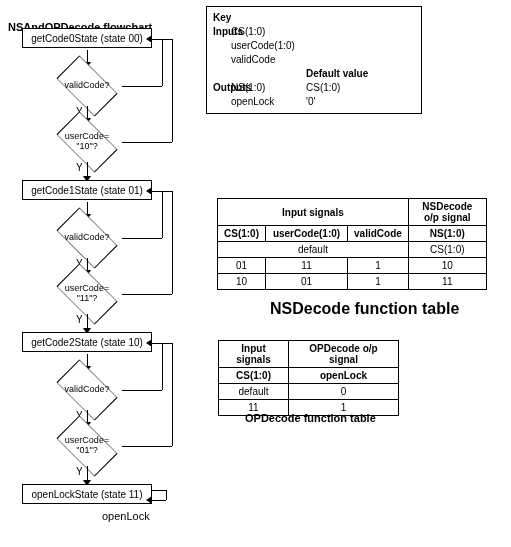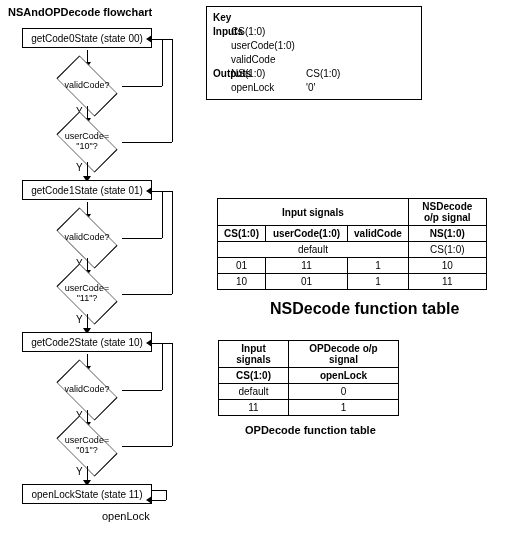--- a/index.html
+++ b/index.html
@@ -6,21 +6,21 @@
   body {
     margin: 0;
     padding: 0;
     width: 511px;
     height: 547px;
     font-family: Arial, sans-serif;
     font-size: 10px;
     background: #fff;
     position: relative;
   }
-  .title { font-weight: bold; position: absolute; }
+  .title { font-weight: bold; position: absolute; margin-top: 15px; }
   .subtitle { font-weight: bold; position: absolute; text-align: center; }
 
   
   .state-box {
     position: absolute;
     border: 1px solid #000;
     width: 130px;
     height: 20px;
     display: flex;
     align-items: center;
@@ -122,20 +122,25 @@
     <div class="key-col1">Inputs</div>
     <div class="key-col2">CS(1:0)</div>
   </div>
   <div class="key-row">
     <div class="key-col1"></div>
     <div class="key-col2">userCode(1:0)</div>
   </div>
   <div class="key-row">
     <div class="key-col1"></div>
     <div class="key-col2">validCode</div>
+  </div>
+  <div class="key-row">
+    <div class="key-col1"></div>
+    <div class="key-col2"></div>
+    <div class="key-col3">Default value</div>
   </div>
   <div class="key-row">
     <div class="key-col1">Outputs</div>
     <div class="key-col2">NS(1:0)</div>
     <div>CS(1:0)</div>
   </div>
   <div class="key-row">
     <div class="key-col1"></div>
     <div class="key-col2">openLock</div>
     <div>'0'</div>
@@ -273,13 +278,13 @@
   <tr>
     <td>default</td>
     <td>0</td>
   </tr>
   <tr>
     <td>11</td>
     <td>1</td>
   </tr>
 </tbody>
   </table>
-<div class="subtitle" style="left:245px; top:412px; font-size:11px;margin-top:12px;">OPDecode function table</div>
+<div class="subtitle" style="left:245px; top:412px; font-size:11px;">OPDecode function table</div>
 
 </body></html>

